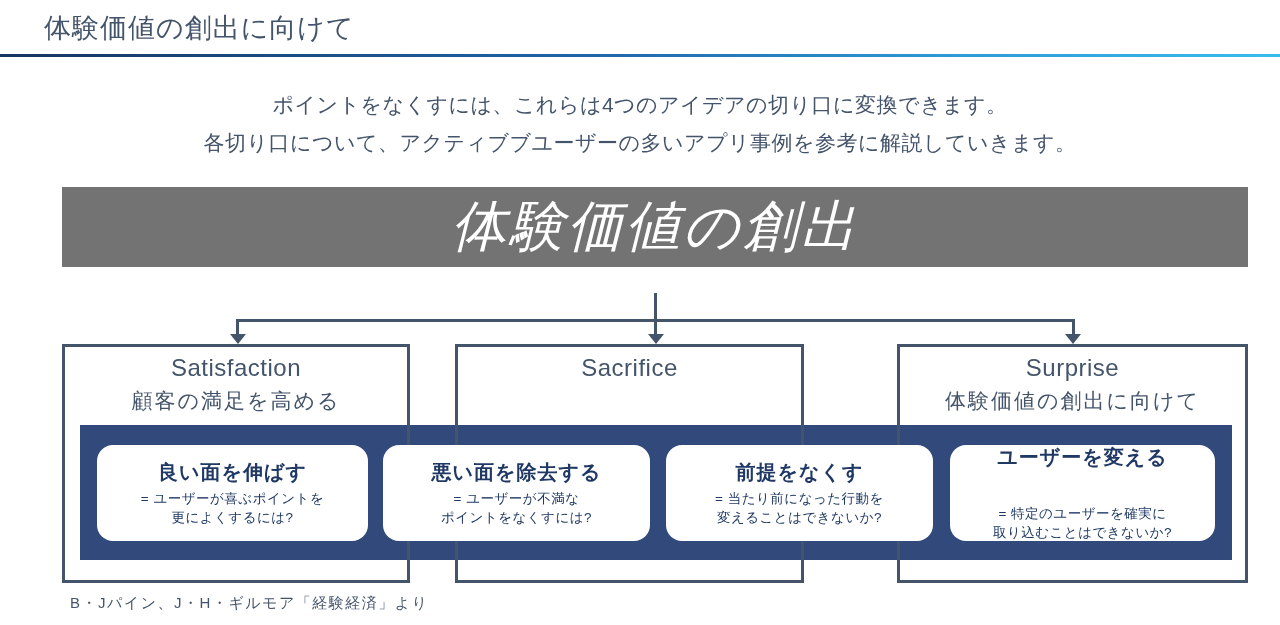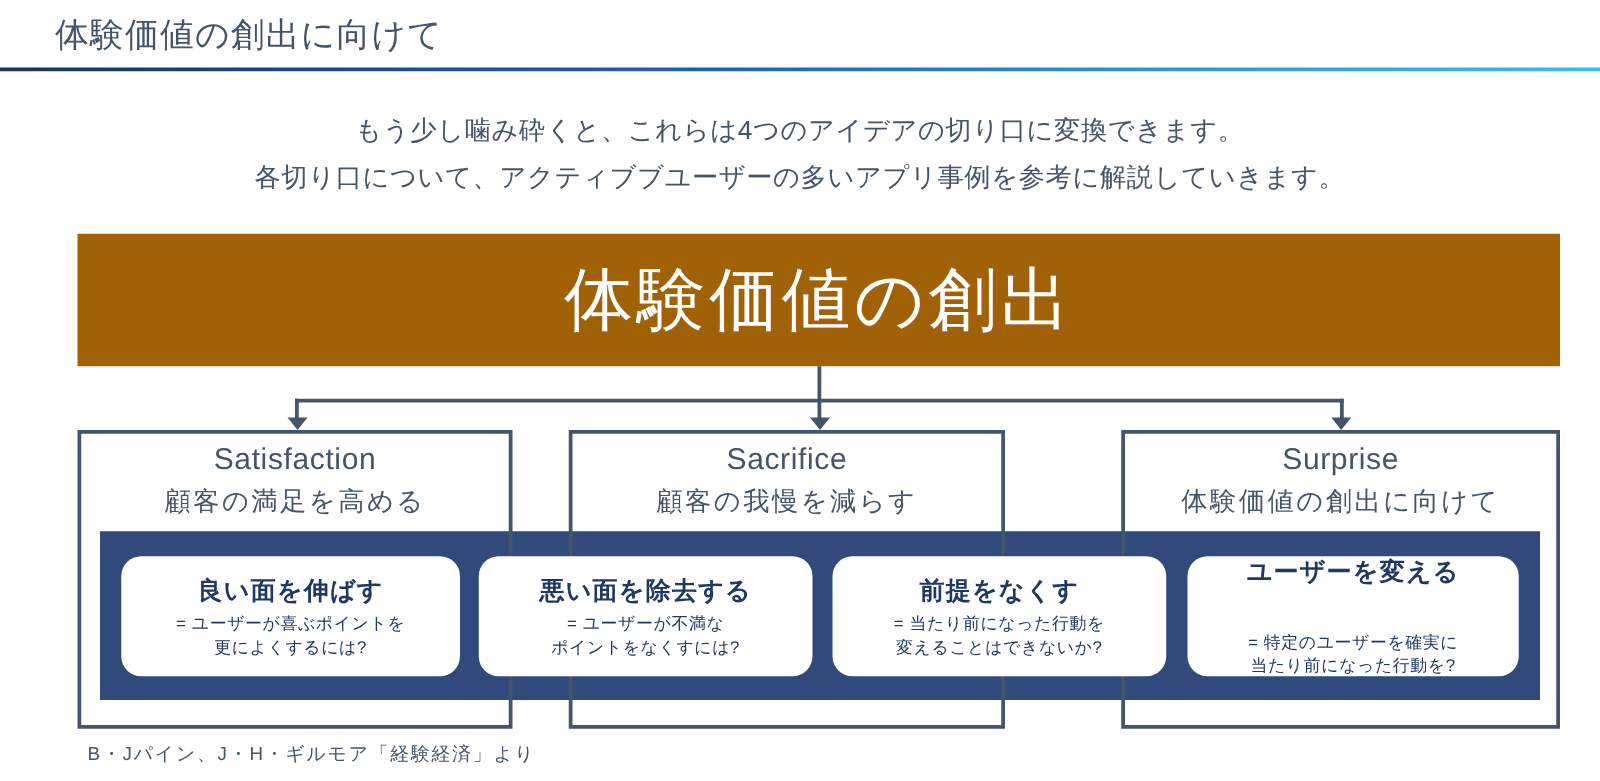--- a/index.html
+++ b/index.html
@@ -18,22 +18,22 @@
 
   
   .intro {
     position: absolute; left: 0; top: 86px; width: 1280px;
     text-align: center; color: #44546A; font-size: 21px; line-height: 38px;
     letter-spacing: 0.5px;
   }
 
   
   .banner {
-    position: absolute; left: 62px; top: 187px; width: 1186px; height: 106px;
-    background: #a16207; display: flex; align-items: center; justify-content: center;
+    position: absolute; left: 62px; top: 187px; width: 1186px; height: 80px;
+    background: #737373; display: flex; align-items: center; justify-content: center; font-style: italic;
   }
   .banner-label {
     color: #ffffff; font-size: 55px; font-weight: 300; letter-spacing: 3px;
   }
 
   
   .conn { position: absolute; background: #44546A; }
   .conn-center-v { left: 654px; top: 293px; width: 3px; height: 45px; }
   .conn-h       { left: 236px; top: 319px; width: 839px; height: 3px; }
   .conn-left-v  { left: 236px; top: 319px; width: 3px; height: 19px; }
@@ -86,21 +86,21 @@
     font-size: 15px; color: #44546A; letter-spacing: 1.5px;
   }
 </style>
 </head>
 <body>
 
 <h1 class="slide-title">体験価値の創出に向けて</h1>
 <div class="title-rule"></div>
 
 <div class="intro">
-  <div>もう少し噛み砕くと、これらは4つのアイデアの切り口に変換できます。</div>
+  <div>ポイントをなくすには、これらは4つのアイデアの切り口に変換できます。</div>
   <div>各切り口について、アクティブブユーザーの多いアプリ事例を参考に解説していきます。</div>
 </div>
 
 <div class="banner">
   <span class="banner-label">体験価値の創出</span>
 </div>
 
 <div class="conn conn-center-v"></div>
 <div class="conn conn-h"></div>
 <div class="conn conn-left-v"></div>
@@ -110,21 +110,20 @@
 <div class="arrowhead ah-3"></div>
 
 <div class="band"></div>
 
 <div class="cat-box cat-box-1">
   <div class="cat-en">Satisfaction</div>
   <div class="cat-ja">顧客の満足を高める</div>
 </div>
 <div class="cat-box cat-box-2">
   <div class="cat-en">Sacrifice</div>
-  <div class="cat-ja">顧客の我慢を減らす</div>
 </div>
 <div class="cat-box cat-box-3">
   <div class="cat-en">Surprise</div>
   <div class="cat-ja">体験価値の創出に向けて</div>
 </div>
 
 <div class="card card-1">
   <div class="card-title">良い面を伸ばす</div>
   <div class="card-detail">= ユーザーが喜ぶポイントを
 更によくするには?</div>
@@ -135,16 +134,16 @@
 ポイントをなくすには?</div>
 </div>
 <div class="card card-3">
   <div class="card-title">前提をなくす</div>
   <div class="card-detail">= 当たり前になった行動を
 変えることはできないか?</div>
 </div>
 <div class="card card-4">
   <div class="card-title">ユーザーを変える</div>
   <div class="card-detail">= 特定のユーザーを確実に
-当たり前になった行動を?</div>
+取り込むことはできないか?</div>
 </div>
 
 <div class="citation">B・Jパイン、J・H・ギルモア「経験経済」より</div>
 
 </body></html>

